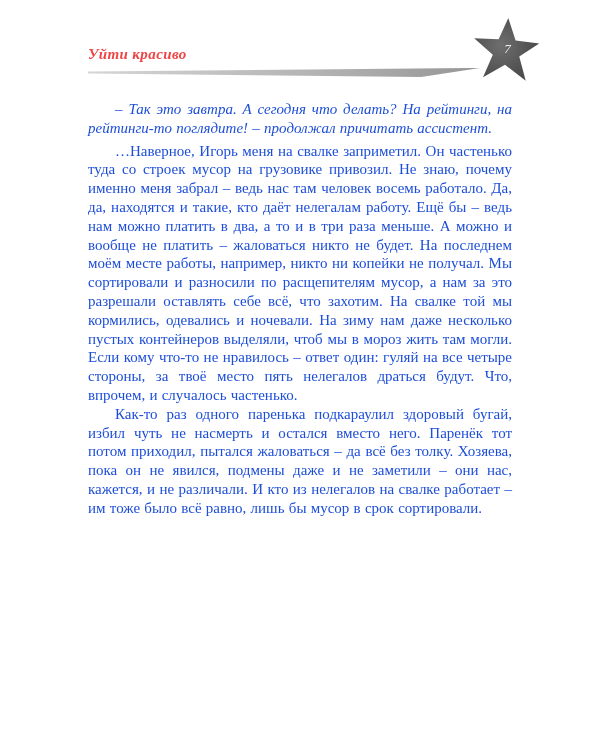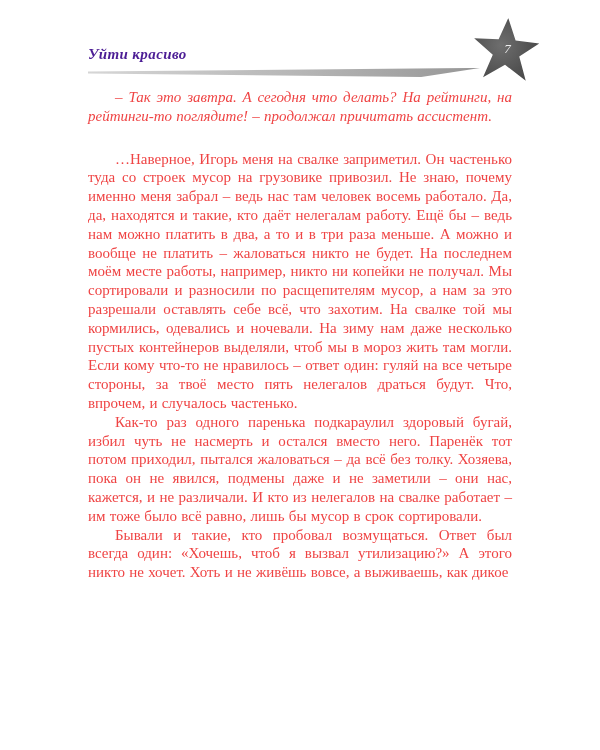--- a/index.html
+++ b/index.html
@@ -17,21 +17,21 @@
   }
 
   
   .running-title {
     position: absolute;
     left: 88px;
     top: 46px;
     font-size: 15px;
     font-weight: bold;
     font-style: italic;
-    color: #4c1d95;
+    color: #ef4444;
     letter-spacing: 0.4px;
   }
   .header-rule {
     position: absolute;
     left: 88px;
     top: 68px;
     width: 392px;
     height: 9px;
     background: linear-gradient(to right, #d6d6d6 0%, #b5b5b5 55%, #969696 100%);
     clip-path: polygon(0 40%, 97% 0, 100% 0, 85% 100%, 0 62%);
@@ -59,37 +59,37 @@
     color: #ededed;
     font-size: 13px;
     font-style: italic;
     z-index: 2;
   }
 
   
   .text-column {
     position: absolute;
     left: 88px;
-    top: 88px;
+    top: 100px;
     width: 424px;
     font-size: 15px;
     line-height: 18.8px;
-    color: #ef4444;
+    color: #1d4ed8;
     text-align: justify;
   }
   .text-column p {
     margin: 0;
     text-indent: 27px;
     word-spacing: 0.5px;
   }
   p.dialogue {
     font-style: italic;
   }
   p.narration-first {
-    margin-top: 24px;
+    margin-top: 4px;
   }
 </style>
 </head>
 <body>
 
 <div class="page">
 
   <header>
     <div class="running-title">Уйти красиво</div>
     <div class="header-rule"></div>
@@ -97,16 +97,15 @@
       <span class="star-shape"></span>
       <span class="page-number">7</span>
     </div>
   </header>
 
   <main class="text-column">
     <p class="dialogue">– Так это завтра. А сегодня что делать? На рейтинги, на рейтинги-то поглядите! – продолжал причитать ассистент.</p>
 
     <p class="narration narration-first">…Наверное, Игорь меня на свалке заприметил. Он частенько туда со строек мусор на грузовике привозил. Не знаю, почему именно меня забрал – ведь нас там человек восемь работало. Да, да, находятся и такие, кто даёт нелегалам работу. Ещё бы – ведь нам можно платить в два, а то и в три раза меньше. А можно и вообще не платить – жаловаться никто не будет. На последнем моём месте работы, например, никто ни копейки не получал. Мы сортировали и разносили по расщепителям мусор, а нам за это разрешали оставлять себе всё, что захотим. На свалке той мы кормились, одевались и ночевали. На зиму нам даже несколько пустых контейнеров выделяли, чтоб мы в мороз жить там могли. Если кому что-то не нравилось – ответ один: гуляй на все четыре стороны, за твоё место пять нелегалов драться будут. Что, впрочем, и случалось частенько.</p>
     <p class="narration">Как-то раз одного паренька подкараулил здоровый бугай, избил чуть не насмерть и остался вместо него. Паренёк тот потом приходил, пытался жаловаться – да всё без толку. Хозяева, пока он не явился, подмены даже и не заметили – они нас, кажется, и не различали. И кто из нелегалов на свалке работает – им тоже было всё равно, лишь бы мусор в срок сортировали.</p>
-    <p class="narration">Бывали и такие, кто пробовал возмущаться. Ответ был всегда один: «Хочешь, чтоб я вызвал утилизацию?» А этого никто не хочет. Хоть и не живёшь вовсе, а выживаешь, как дикое</p>
   </main>
 
 </div>
 
 </body></html>

